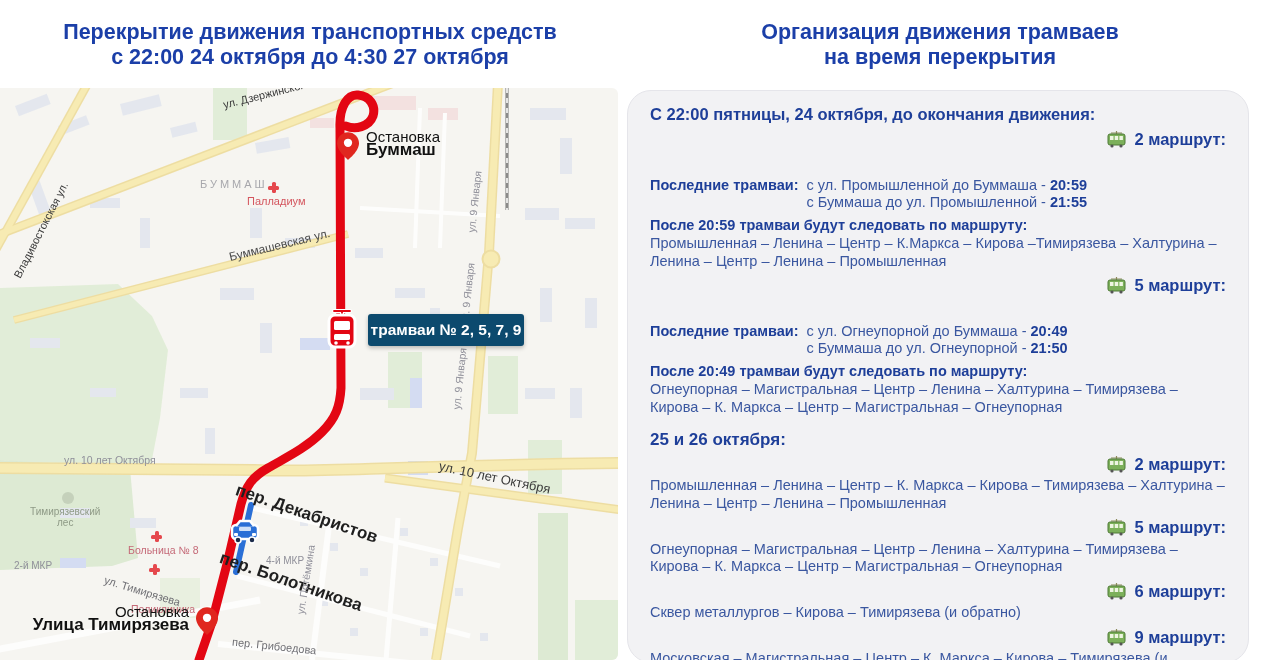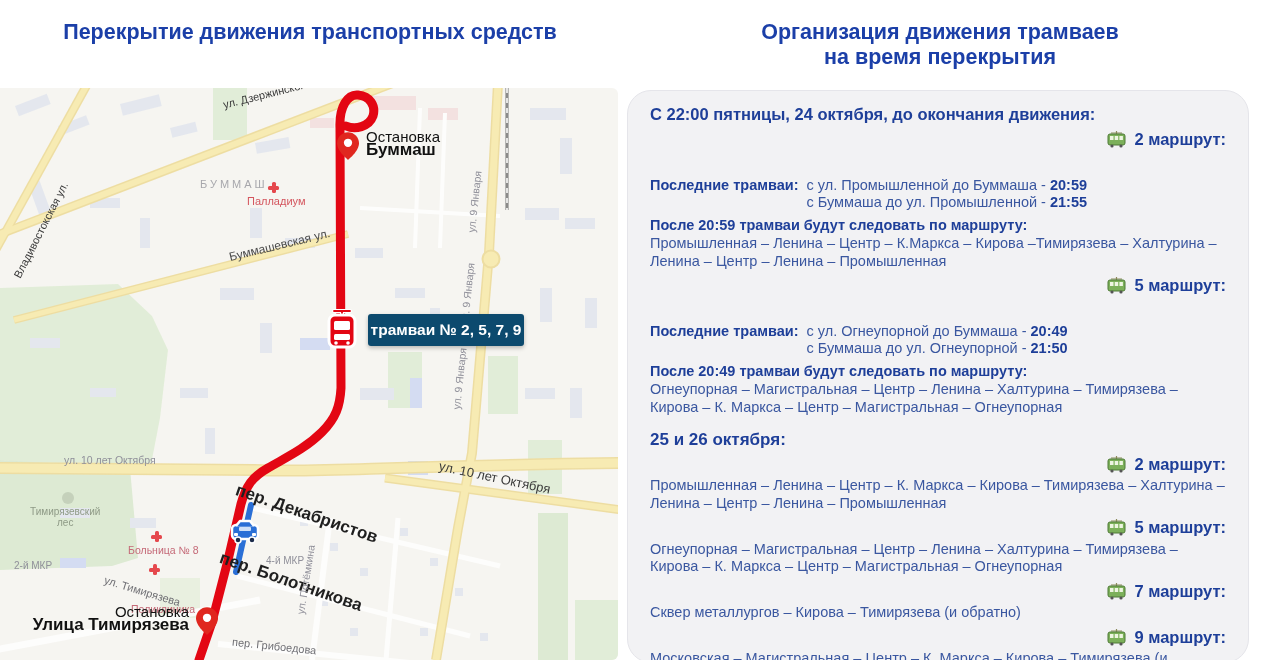--- a/index.html
+++ b/index.html
@@ -52,20 +52,21 @@
   .day-header { font-size:17px; margin:15px 0 0 0; }
   .tram-emoji { display:inline-flex; width:21px; height:17px; }
 </style>
 </head>
 <body>
 
 <div class="page">
 
   <div class="col-title title-left">
     <div>Перекрытие движения транспортных средств</div>
+    <div>с 22:00 24 октября до 4:30 27 октября</div>
   </div>
 
   <div class="col-title title-right">
     <div>Организация движения трамваев</div>
     <div>на время перекрытия</div>
   </div>
 
   <div class="map">
     <svg class="base" width="618" height="572" viewBox="0 0 618 572">
       <g opacity="0.8">
@@ -351,21 +352,21 @@
           <svg width="21" height="17" viewBox="0 0 21 17">
             <path d="M5,2 L16,2 M10.5,0 L10.5,3" stroke="#8a8a5a" stroke-width="1.2"></path>
             <rect x="2" y="3" width="17" height="11" rx="2" fill="#7cb05a" stroke="#4e7a36" stroke-width="1"></rect>
             <rect x="4" y="5" width="3.5" height="4" fill="#eef5e2"></rect>
             <rect x="8.7" y="5" width="3.5" height="4" fill="#eef5e2"></rect>
             <rect x="13.4" y="5" width="3.5" height="4" fill="#eef5e2"></rect>
             <circle cx="6" cy="15" r="1.6" fill="#555555"></circle>
             <circle cx="15" cy="15" r="1.6" fill="#555555"></circle>
           </svg>
         </span>
-        <span class="p-bold route-title">7 маршрут:</span>
+        <span class="p-bold route-title">6 маршрут:</span>
       </div>
       <div class="route-text">Сквер металлургов – Кирова – Тимирязева (и обратно)</div>
     </div>
 
     <div>
       <div class="route-title-row">
         <span class="tram-emoji">
           <svg width="21" height="17" viewBox="0 0 21 17">
             <path d="M5,2 L16,2 M10.5,0 L10.5,3" stroke="#8a8a5a" stroke-width="1.2"></path>
             <rect x="2" y="3" width="17" height="11" rx="2" fill="#7cb05a" stroke="#4e7a36" stroke-width="1"></rect>

